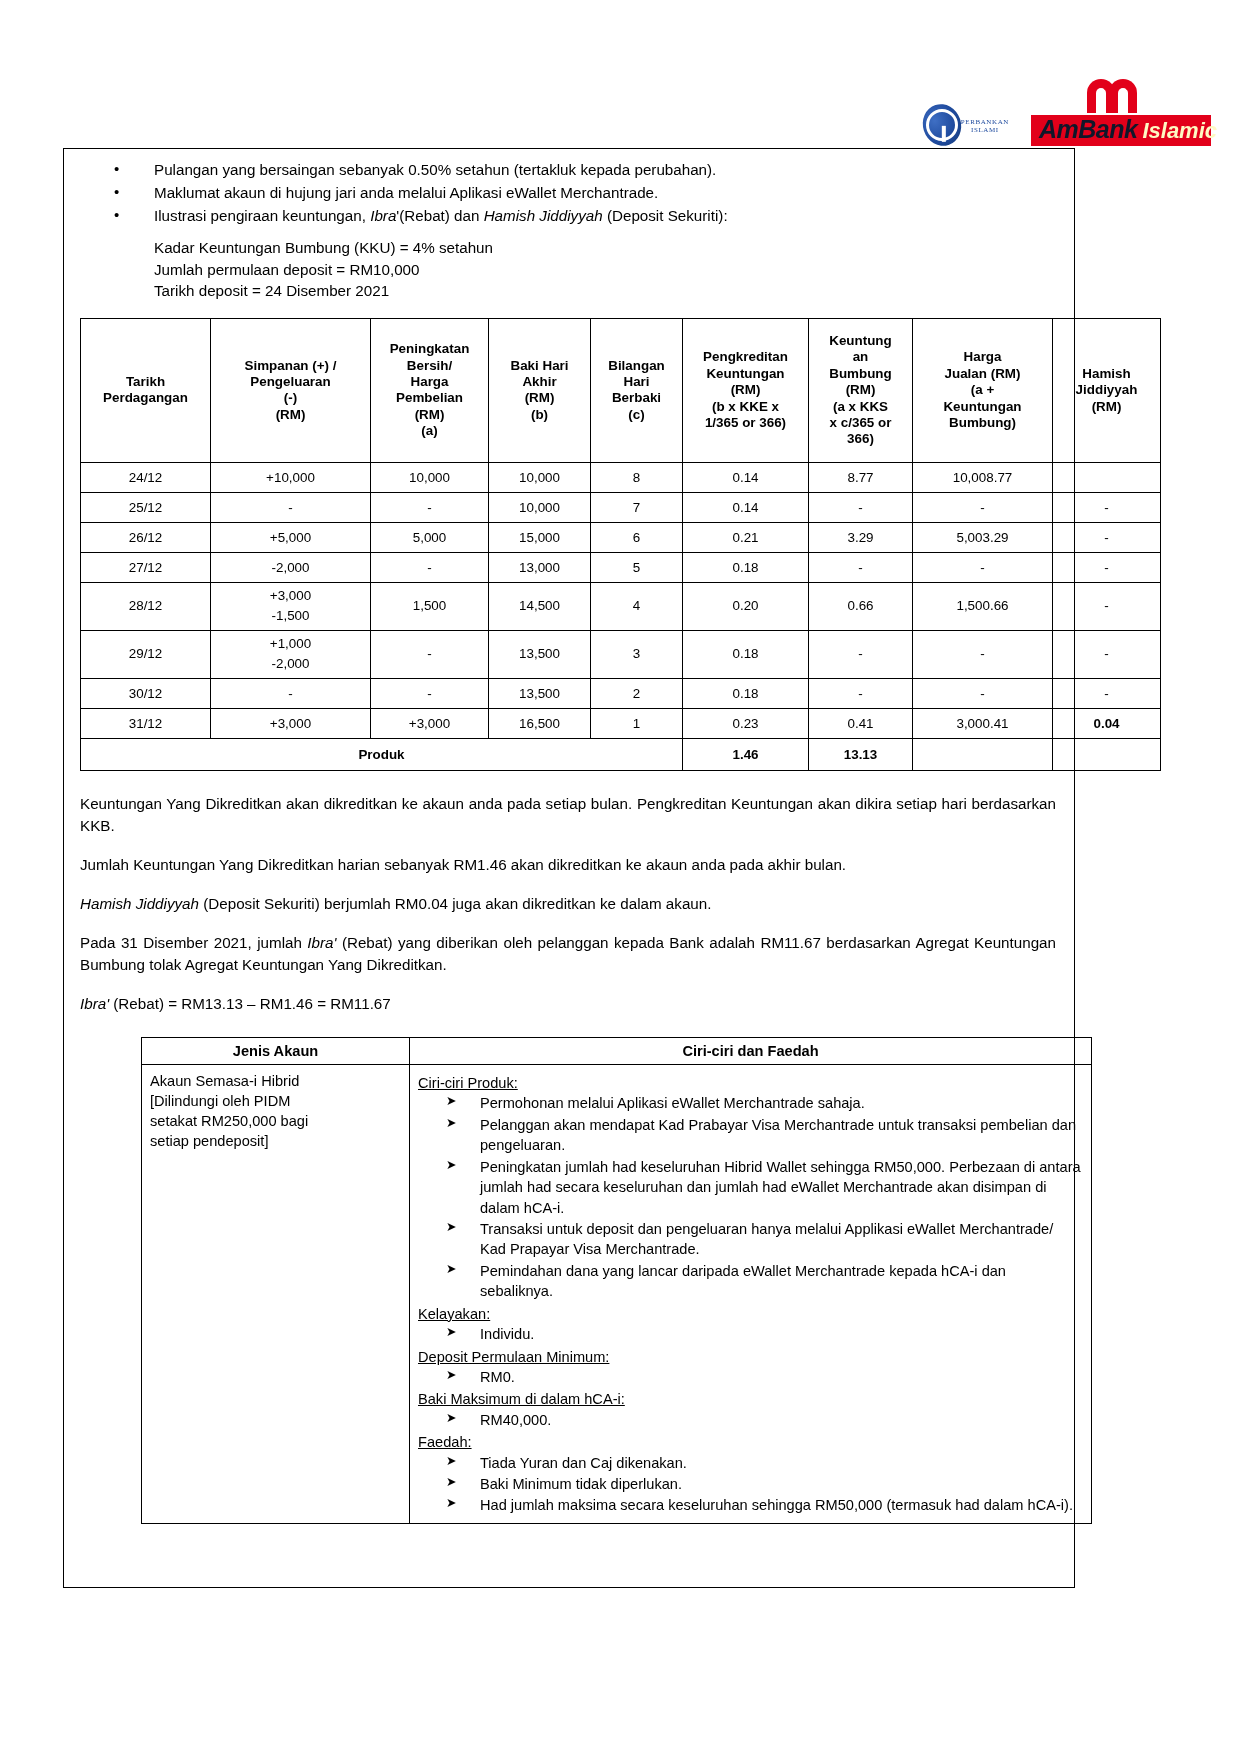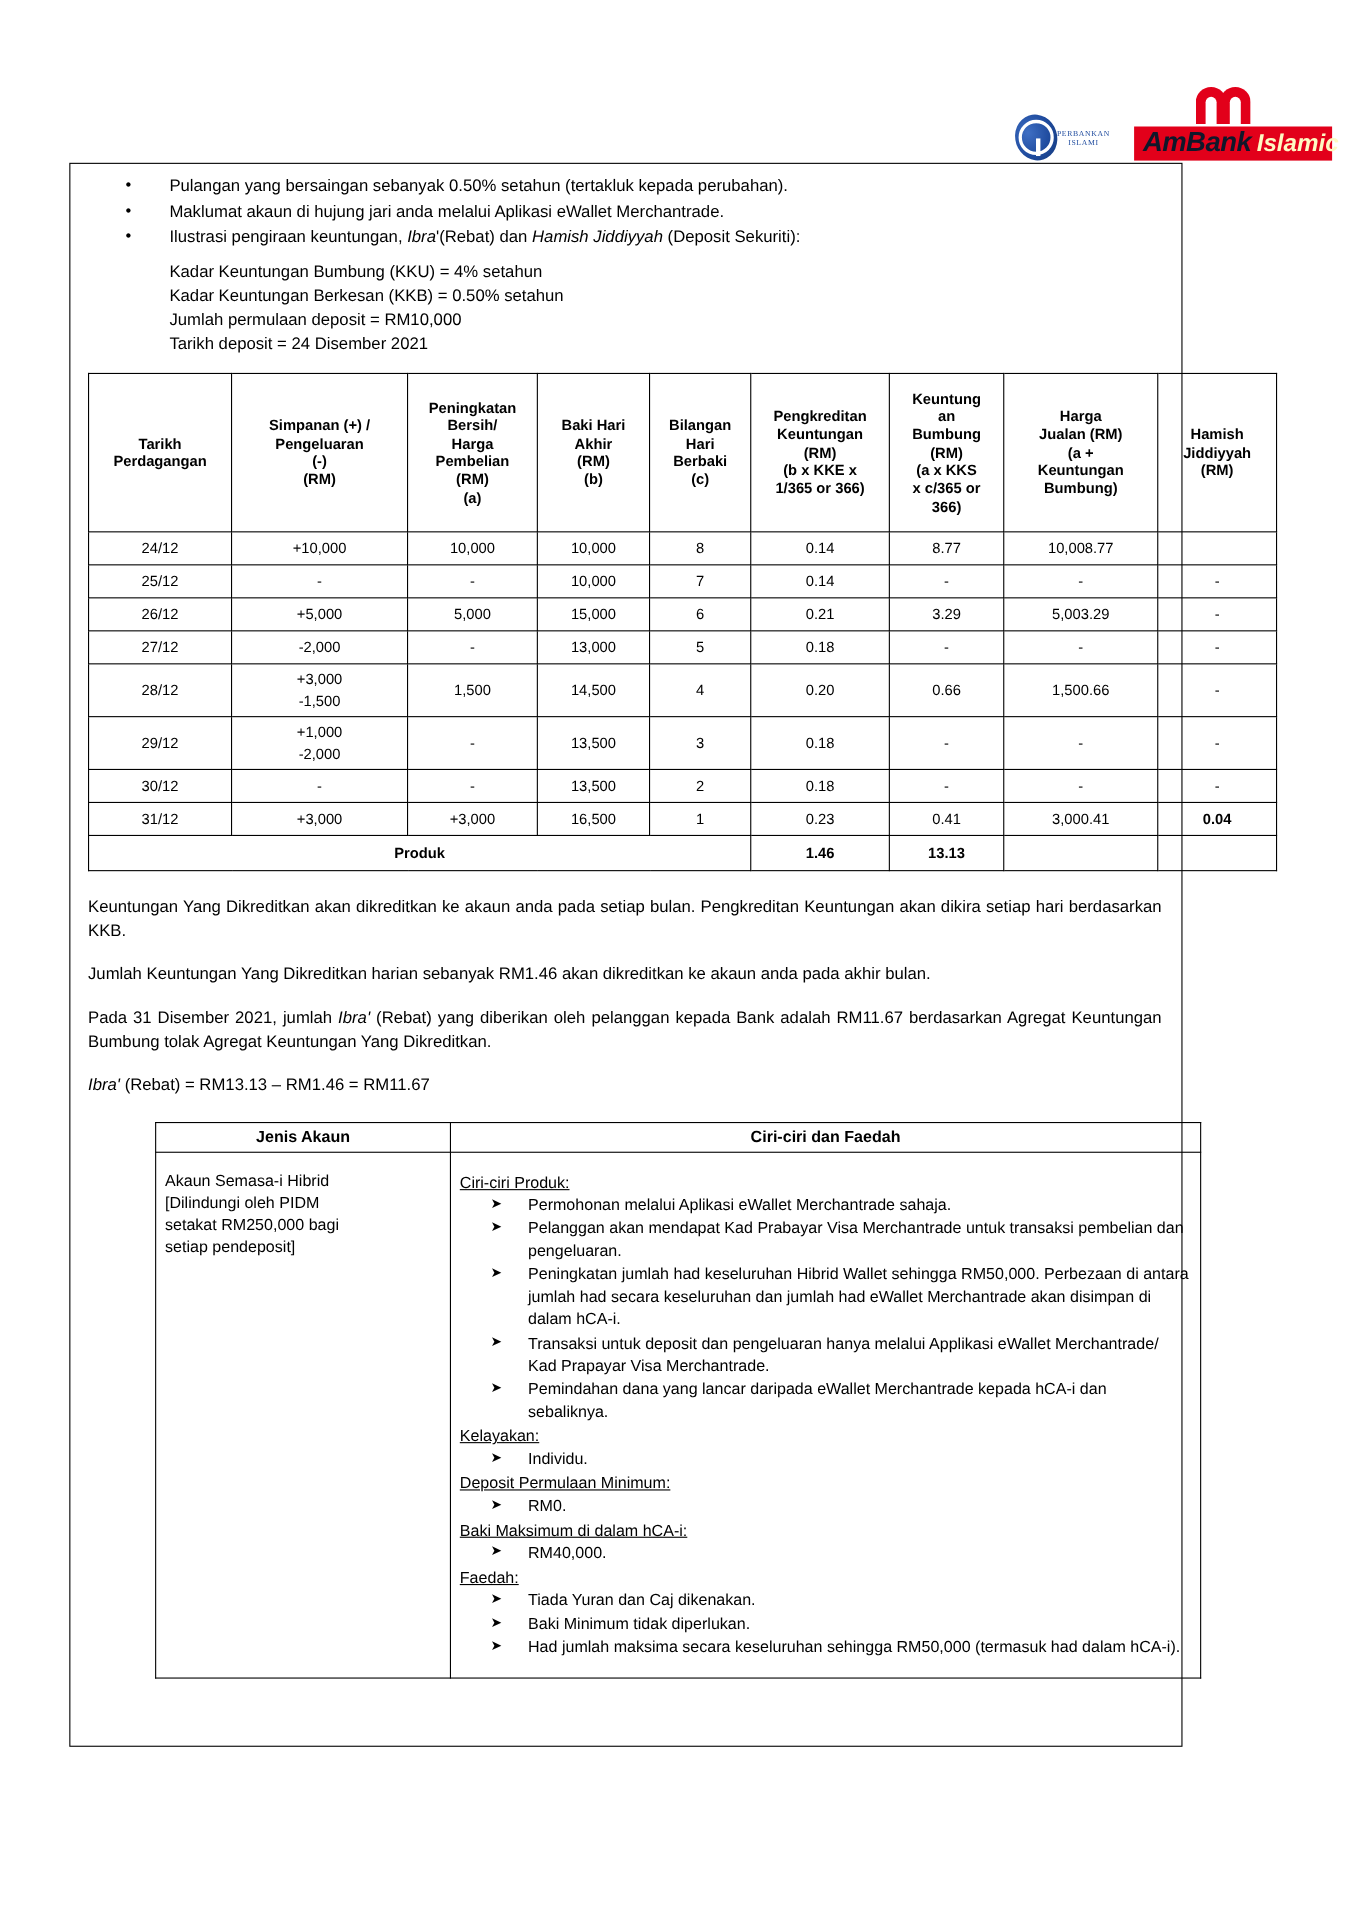--- a/index.html
+++ b/index.html
@@ -214,21 +214,21 @@
   table.features {
     border-collapse: collapse;
     margin: 22px 0 0 63px;
     width: 950px;
     table-layout: fixed;
   }
   table.features th, table.features td {
     border: 1.2px solid #000;
     font-size: 14.6px;
     vertical-align: top;
-    padding: 16px 8px;
+    padding: 6px 8px;
   }
   table.features th {
     text-align: center;
     font-weight: bold;
     padding: 5px 6px;
   }
   col.f0 { width: 268px; }
   col.f1 { width: 682px; }
   table.features td.akaun {
     line-height: 1.38;
@@ -288,21 +288,20 @@
   <div class="content-frame">
 
     <ul class="bullets">
       <li>Pulangan yang bersaingan sebanyak 0.50% setahun (tertakluk kepada perubahan).</li>
       <li>Maklumat akaun di hujung jari anda melalui Aplikasi eWallet Merchantrade.</li>
       <li><span>Ilustrasi pengiraan keuntungan, </span><span class="ital">Ibra</span><span>'(Rebat) dan </span><span class="ital">Hamish Jiddiyyah</span><span> (Deposit Sekuriti):</span></li>
     </ul>
 
     <div class="params">
       <div>Kadar Keuntungan Bumbung (KKU) = 4% setahun</div>
-      <div>Kadar Keuntungan Berkesan (KKB) = 0.50% setahun</div>
       <div>Jumlah permulaan deposit = RM10,000</div>
       <div>Tarikh deposit = 24 Disember 2021</div>
     </div>
 
     <table class="calc">
       <colgroup>
         <col class="c0">
           <col class="c1">
           <col class="c2">
           <col class="c3">
@@ -488,20 +487,21 @@
           <td></td>
           <td></td>
         </tr>
       </tbody>
     </table>
 
     <p class="para first">Keuntungan Yang Dikreditkan akan dikreditkan ke akaun anda pada setiap bulan. Pengkreditan Keuntungan akan dikira setiap hari berdasarkan KKB.</p>
 
     <p class="para">Jumlah Keuntungan Yang Dikreditkan harian sebanyak RM1.46 akan dikreditkan ke akaun anda pada akhir bulan.</p>
 
+    <p class="para"><span class="ital">Hamish Jiddiyyah</span><span> (Deposit Sekuriti) berjumlah RM0.04 juga akan dikreditkan ke dalam akaun.</span></p>
 
     <p class="para"><span>Pada 31 Disember 2021, jumlah </span><span class="ital">Ibra'</span><span> (Rebat) yang diberikan oleh pelanggan kepada Bank adalah RM11.67 berdasarkan Agregat Keuntungan Bumbung tolak Agregat Keuntungan Yang Dikreditkan.</span></p>
 
     <p class="para"><span class="ital">Ibra'</span><span> (Rebat) = RM13.13 – RM1.46 = RM11.67</span></p>
 
     <table class="features">
       <colgroup>
           <col class="f0">
           <col class="f1">
         </colgroup>

